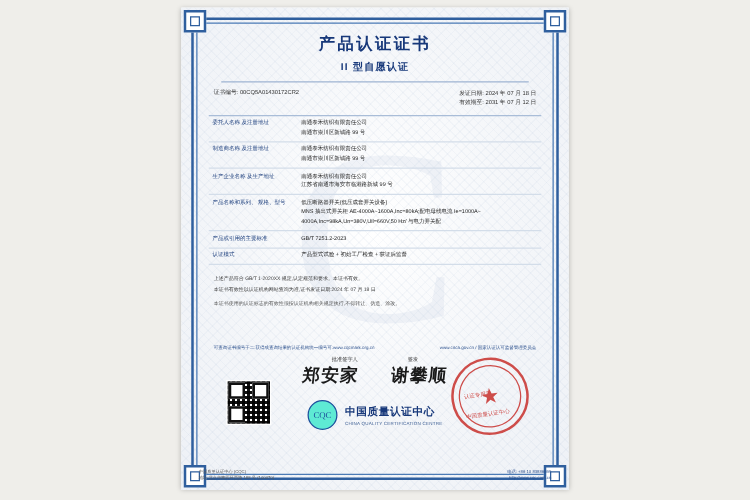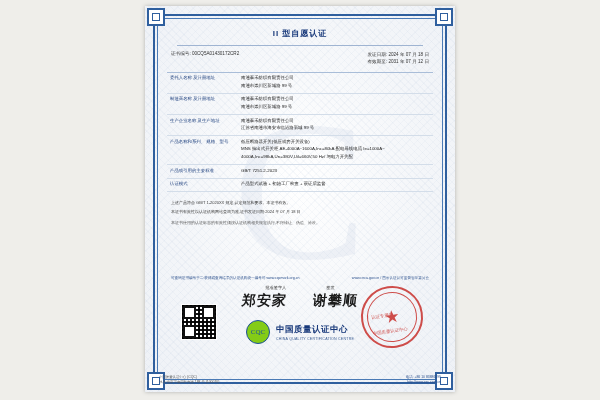--- a/index.html
+++ b/index.html
@@ -112,21 +112,21 @@
   }
   
   .cqc-row{
     position:absolute;left:6px;right:6px;bottom:30px;
     display:flex;align-items:center;justify-content:center;gap:6px;
   }
   .cqc-badge{
     width:22px;height:22px;border-radius:50%;
     border:1.5px solid #1d4f9c;color:#1d4f9c;
     display:flex;align-items:center;justify-content:center;
-    font-size:7px;font-weight:normal;background:#84cc16;
+    font-size:7px;font-weight:normal;background:#5eead4;
     font-family:"Liberation Serif","DejaVu Serif",serif;
     text-align:center;
   }
   .cqc-text-cn{font-size:8.5px;color:#17387a;font-weight:bold;letter-spacing:.5px;}
   .cqc-text-en{font-size:3.6px;color:#3a5c92;letter-spacing:.2px;margin-top:1px;}
   
   .qr{
     position:absolute;left:14px;bottom:34px;width:34px;height:34px;
     background:
       repeating-linear-gradient(0deg,#111 0 2px,#fff 2px 4px),
@@ -192,20 +192,21 @@
 
     <div class="border-outer"></div>
     <div class="border-inner"></div>
     <div class="corner tl"></div>
     <div class="corner tr"></div>
     <div class="corner bl"></div>
     <div class="corner br"></div>
 
     <div class="content">
 
+      <div class="title">产品认证证书</div>
       <div class="subtitle">II 型自愿认证</div>
       <div class="rule"></div>
 
       <div class="meta-row">
         <div class="meta-left">
           <span>证书编号:</span>
           <span>00CQ5A01430172CR2</span>
         </div>
         <div class="meta-right">
           <div>

